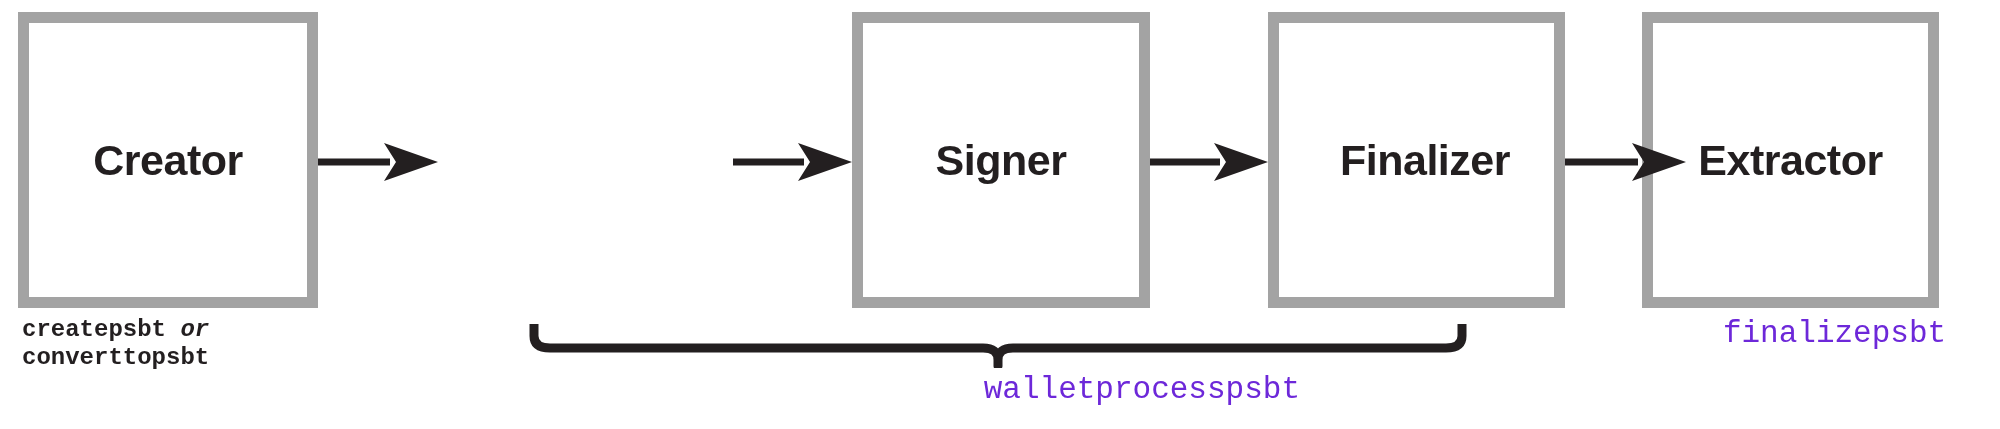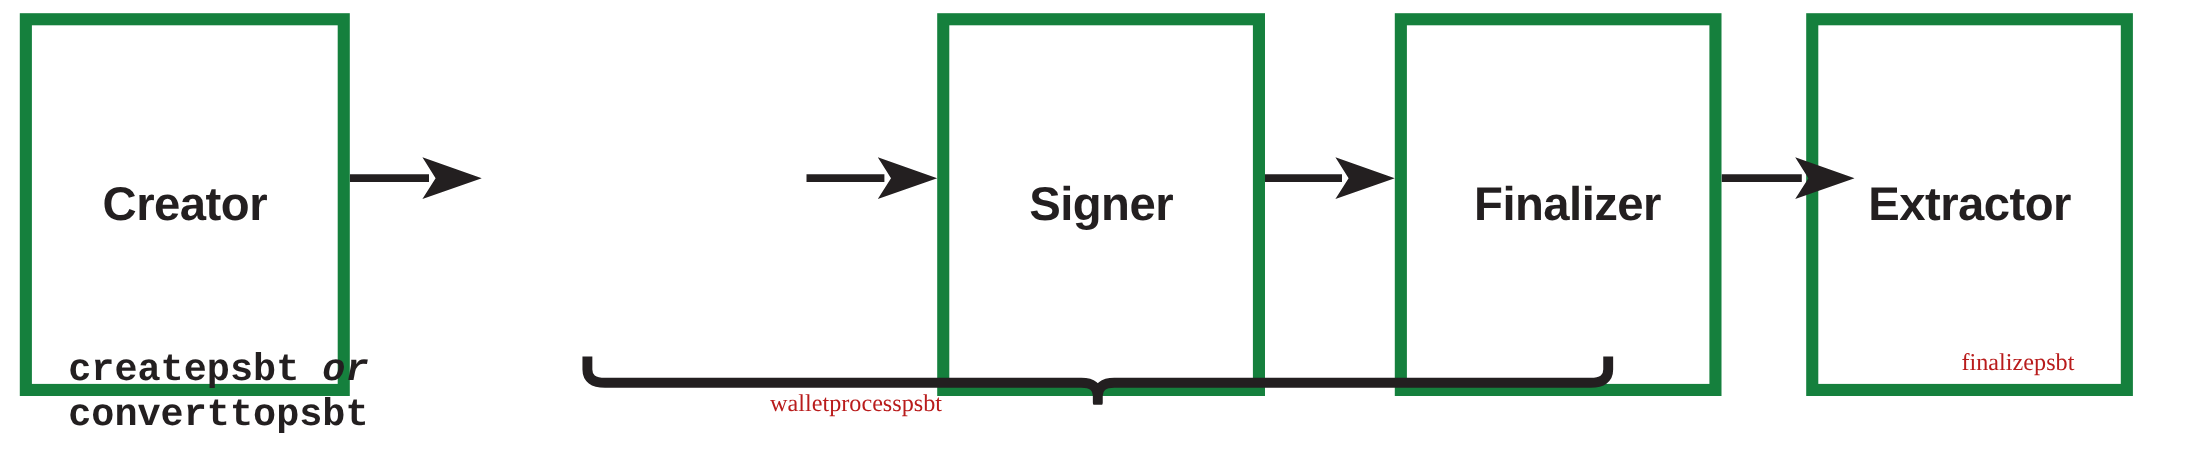--- a/index.html
+++ b/index.html
@@ -14,23 +14,23 @@
     height: 429px;
     background: #ffffff;
     font-family: "Liberation Sans", sans-serif;
     overflow: hidden;
   }
 
   
   .stage-box {
     position: absolute;
     top: 12px;
-    height: 348px;
+    height: 296px;
     box-sizing: border-box;
-    border: 11px solid #15803d;
+    border: 11px solid #a3a3a3;
     background: #ffffff;
     display: flex;
     align-items: center;
     justify-content: center;
   }
   .stage-label {
     font-family: "Liberation Sans", sans-serif;
     font-weight: bold;
     font-size: 43px;
     line-height: 1;
@@ -63,65 +63,64 @@
     position: absolute;
     left: 22px;
     top: 316px;
     width: 340px;
     text-align: left;
     color: #231f20;
   }
   .caption-line {
     font-family: "Liberation Mono", monospace;
     font-weight: bold;
-    font-size: 35px;
+    font-size: 24px;
     line-height: 1.18;
     white-space: nowrap;
     color: #231f20;
-    margin-left: 40px;
   }
   .caption-em {
     font-style: italic;
     font-weight: bold;
   }
 
   
   #extractor-caption {
     position: absolute;
     left: 1686px;
     top: 316px;
     width: 297px;
     text-align: center;
     color: #231f20;
   }
   .caption-plain {
-    font-family: Liberation Serif, serif;
+    font-family: Liberation Mono, monospace;
     font-weight: normal;
-    font-size: 22px;
+    font-size: 31px;
     line-height: 1.18;
     white-space: nowrap;
-    color: #b91c1c;
+    color: #6d28d9;
   }
 
   
   #brace-group {
     position: absolute;
     left: 528px;
     top: 322px;
     width: 940px;
     height: 46px;
   }
   #brace-group svg { display: block; }
 
   #brace-caption {
     position: absolute;
     left: 700px;
-    top: 354px;
+    top: 372px;
     width: 600px;
-    text-align: left;
+    text-align: right;
     color: #231f20;
   }
 </style>
 </head>
 <body>
 
 <div id="diagram-root">
 
   <div class="stage-box" id="box-creator">
     <span class="stage-label">Creator</span>

